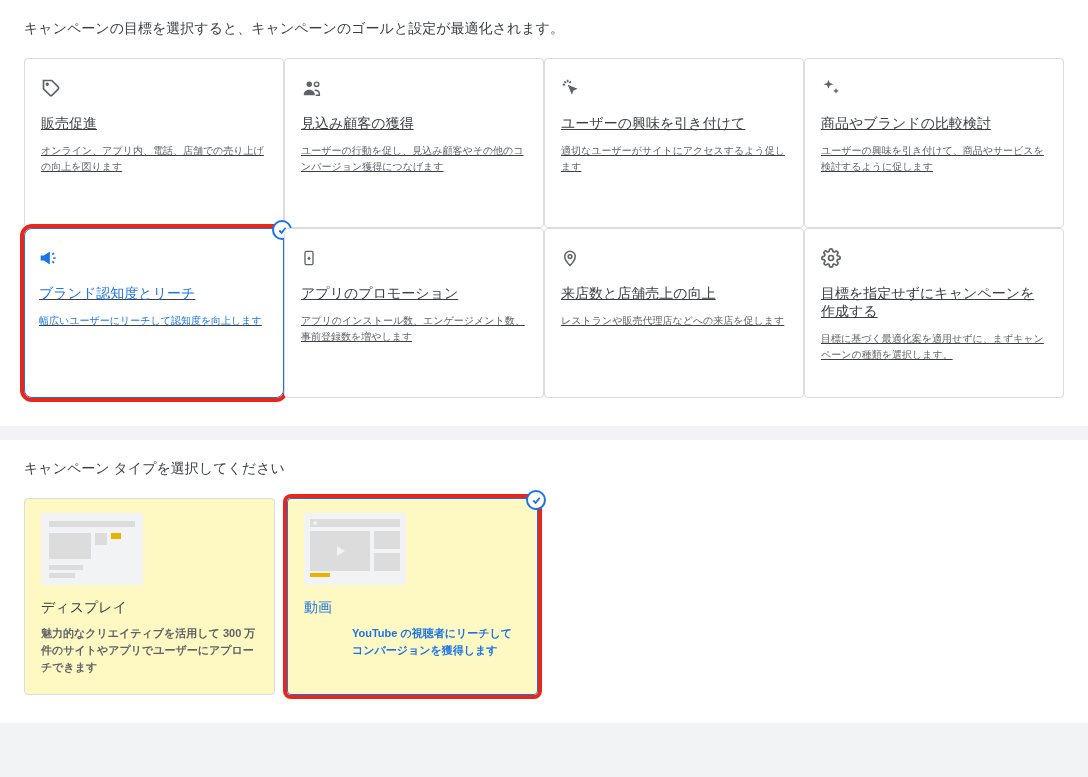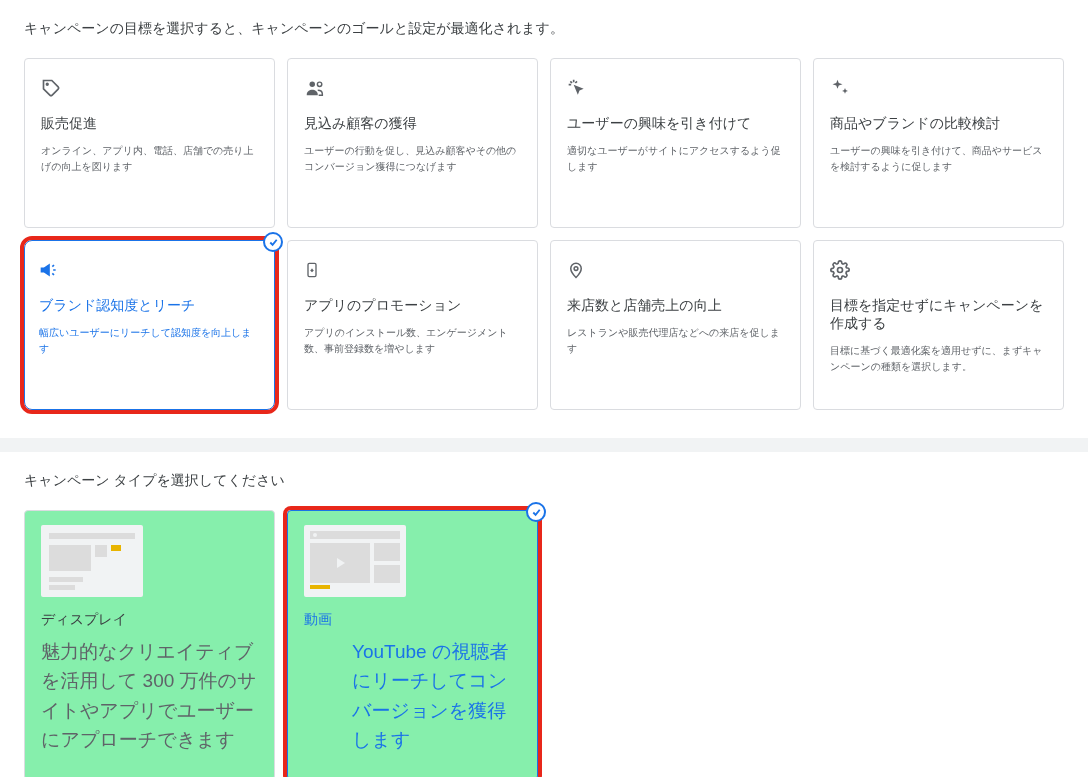--- a/index.html
+++ b/index.html
@@ -16,21 +16,21 @@
     margin-bottom: 14px;
   }
   .section-header {
     font-size: 14px;
     color: #3c4043;
     margin-bottom: 20px;
   }
   .card-grid {
     display: grid;
     grid-template-columns: repeat(4, 1fr);
-    gap: 12px;
+    text-decoration: underline;
   }
   .card {
     border: 1px solid #dadce0;
     border-radius: 4px;
     padding: 18px 16px;
     background: #fff;
     position: relative;
     min-height: 170px;
     cursor: pointer;
   }
@@ -78,22 +78,22 @@
   }
   .check-badge svg { stroke: #1a73e8; }
   .type-grid {
     display: grid;
     grid-template-columns: repeat(4, 1fr);
     gap: 12px;
   }
   .type-card {
     border: 1px solid #dadce0;
     border-radius: 4px;
-    padding: 14px 16px 24px;
-    background: #86efac;
+    padding: 14px 16px 18px;
+    background: #fef9c3;
     position: relative;
     min-height: 196px;
     cursor: pointer;
   }
   .type-card.selected { border: 1px solid #1a73e8; }
   .type-card.highlighted {
     outline: 4px solid #e8271a;
     outline-offset: 0;
     border-radius: 4px;
   }
@@ -121,23 +121,24 @@
   .thumb-video .side1{ position:absolute; top:18px; left:70px; width:26px; height:18px; background:#dcdcdc; }
   .thumb-video .side2{ position:absolute; top:40px; left:70px; width:26px; height:18px; background:#dcdcdc; }
   .thumb-video .bar  { position:absolute; top:60px; left:6px; width:20px; height:4px; background:#e8b400; }
   .type-title {
     font-size: 14px;
     color: #3c4043;
     margin-bottom: 8px;
   }
   .type-card.selected .type-title { color: #1a73e8; }
   .type-desc {
-    font-size: 19px;
+    font-size: 11px;
     color: #5f6368;
     line-height: 1.55;
+    font-weight: bold;
   }
   .type-card.selected .type-desc { color: #1a73e8; margin-left: 48px; }
 </style>
 </head>
 <body>
 
 <div class="section">
   <div class="section-header">キャンペーンの目標を選択すると、キャンペーンのゴールと設定が最適化されます。</div>
   <div class="card-grid">
 

